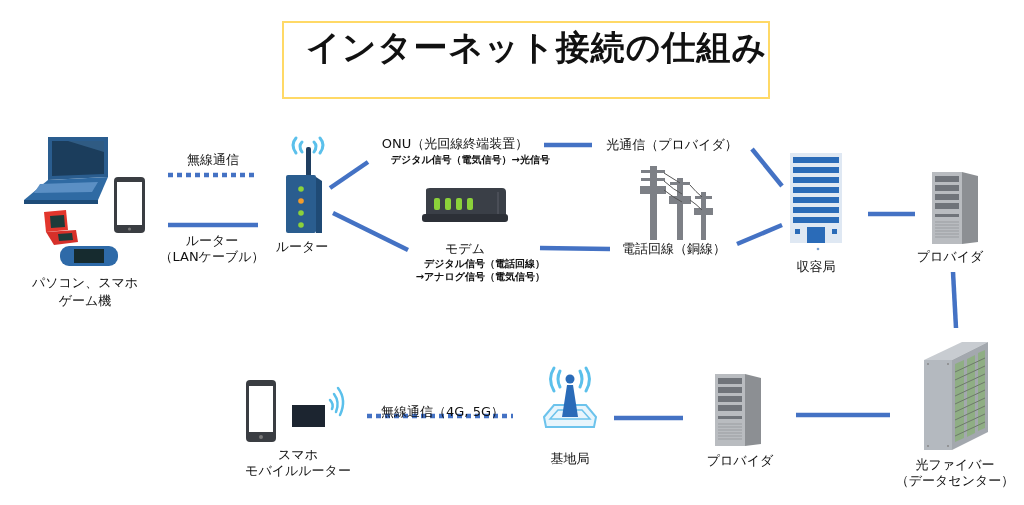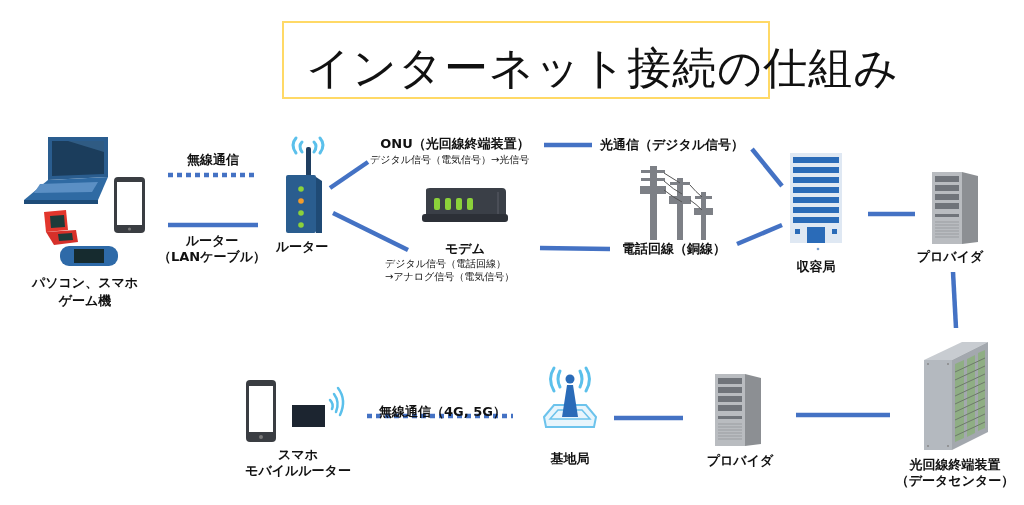--- a/index.html
+++ b/index.html
@@ -1,25 +1,25 @@
 <!DOCTYPE html>
 <html><head>
 <meta charset="utf-8">
 <style>
   html, body { margin: 0; padding: 0; background: #ffffff; }
   body { width: 1024px; height: 505px; position: relative; overflow: hidden;
          font-family: "DejaVu Sans", "Liberation Sans", sans-serif; color: #111; }
   .abs { position: absolute; }
   .title-box { left: 282px; top: 21px; width: 488px; height: 78px; border: 2px solid #ffd966;
                box-sizing: border-box; background: #fff; }
-  .title-text { position: absolute; left: 22px; top: 16px; font-size: 44px; font-weight: 400;
+  .title-text { position: absolute; left: 22px; top: 2px; font-size: 34px; font-weight: 700;
                 letter-spacing: 1px; color: #111; white-space: nowrap; }
-  .lbl { position: absolute; font-weight: 700; font-size: 13px; text-align: center;
+  .lbl { position: absolute; font-weight: 400; font-size: 13px; text-align: center;
          white-space: nowrap; line-height: 17px; color: #111; }
-  .sub { position: absolute; font-weight: 400; font-size: 10px; text-align: left;
+  .sub { position: absolute; font-weight: 700; font-size: 10px; text-align: right;
          white-space: nowrap; line-height: 13px; color: #111; }
   svg.lines { position: absolute; left: 0; top: 0; }
   .icon { position: absolute; }
 </style>
 </head>
 <body>
 
 <div class="abs title-box">
   <div class="title-text">インターネット接続の仕組み</div>
 </div>
@@ -100,21 +100,21 @@
   <line x1="78" y1="6" x2="78" y2="28" stroke="#50555d" stroke-width="1.5"></line>
   <rect x="14" y="12" width="6" height="12" rx="2" fill="#8bd13a"></rect>
   <rect x="25" y="12" width="6" height="12" rx="2" fill="#8bd13a"></rect>
   <rect x="36" y="12" width="6" height="12" rx="2" fill="#8bd13a"></rect>
   <rect x="47" y="12" width="6" height="12" rx="2" fill="#8bd13a"></rect>
 </svg>
 <div class="lbl" style="left:420px;top:240px;width:90px">モデム</div>
 <div class="sub" style="left:385px;top:257px;width:160px">デジタル信号（電話回線）</div>
 <div class="sub" style="left:385px;top:270px;width:160px">→アナログ信号（電気信号）</div>
 
-<div class="lbl" style="left:592px;top:136px;width:160px">光通信（デジタル信号）</div>
+<div class="lbl" style="left:592px;top:136px;width:160px">光通信（プロバイダ）</div>
 
 <svg class="icon" style="left:636px;top:164px" width="80" height="76" viewBox="0 0 80 76">
   <g fill="#7d8086">
     <rect x="14" y="2" width="7" height="74"></rect>
     <rect x="5" y="6" width="24" height="3"></rect>
     <rect x="5" y="14" width="24" height="3"></rect>
     <rect x="4" y="22" width="26" height="8"></rect>
     <rect x="41" y="14" width="6" height="62"></rect>
     <rect x="34" y="18" width="20" height="3"></rect>
     <rect x="33" y="32" width="22" height="8"></rect>
@@ -189,21 +189,21 @@
       <line x1="31" y1="72" x2="61" y2="58"></line>
     <line x1="31" y1="80" x2="61" y2="66"></line>
       <line x1="31" y1="88" x2="61" y2="74"></line>
     <line x1="31" y1="96" x2="61" y2="82"></line>
   </g>
   <circle cx="4" cy="24" r="1" fill="#888"></circle>
     <circle cx="24" cy="24" r="1" fill="#888"></circle>
   <circle cx="4" cy="106" r="1" fill="#888"></circle>
     <circle cx="24" cy="106" r="1" fill="#888"></circle>
 </svg>
-<div class="lbl" style="left:900px;top:456px;width:110px">光回線終端装置</div>
+<div class="lbl" style="left:900px;top:456px;width:110px">光ファイバー</div>
 <div class="lbl" style="left:890px;top:472px;width:130px">（データセンター）</div>
 
 <svg class="icon" style="left:244px;top:378px" width="110" height="66" viewBox="0 0 110 66">
   <g>
     <rect x="2" y="2" width="30" height="62" rx="4" fill="#3a3d42"></rect>
     <rect x="5" y="8" width="24" height="46" fill="#fff"></rect>
     <circle cx="17" cy="59" r="2" fill="#777"></circle>
   </g>
   <g>
     <rect x="48" y="27" width="33" height="22" fill="#1c2530"></rect>

